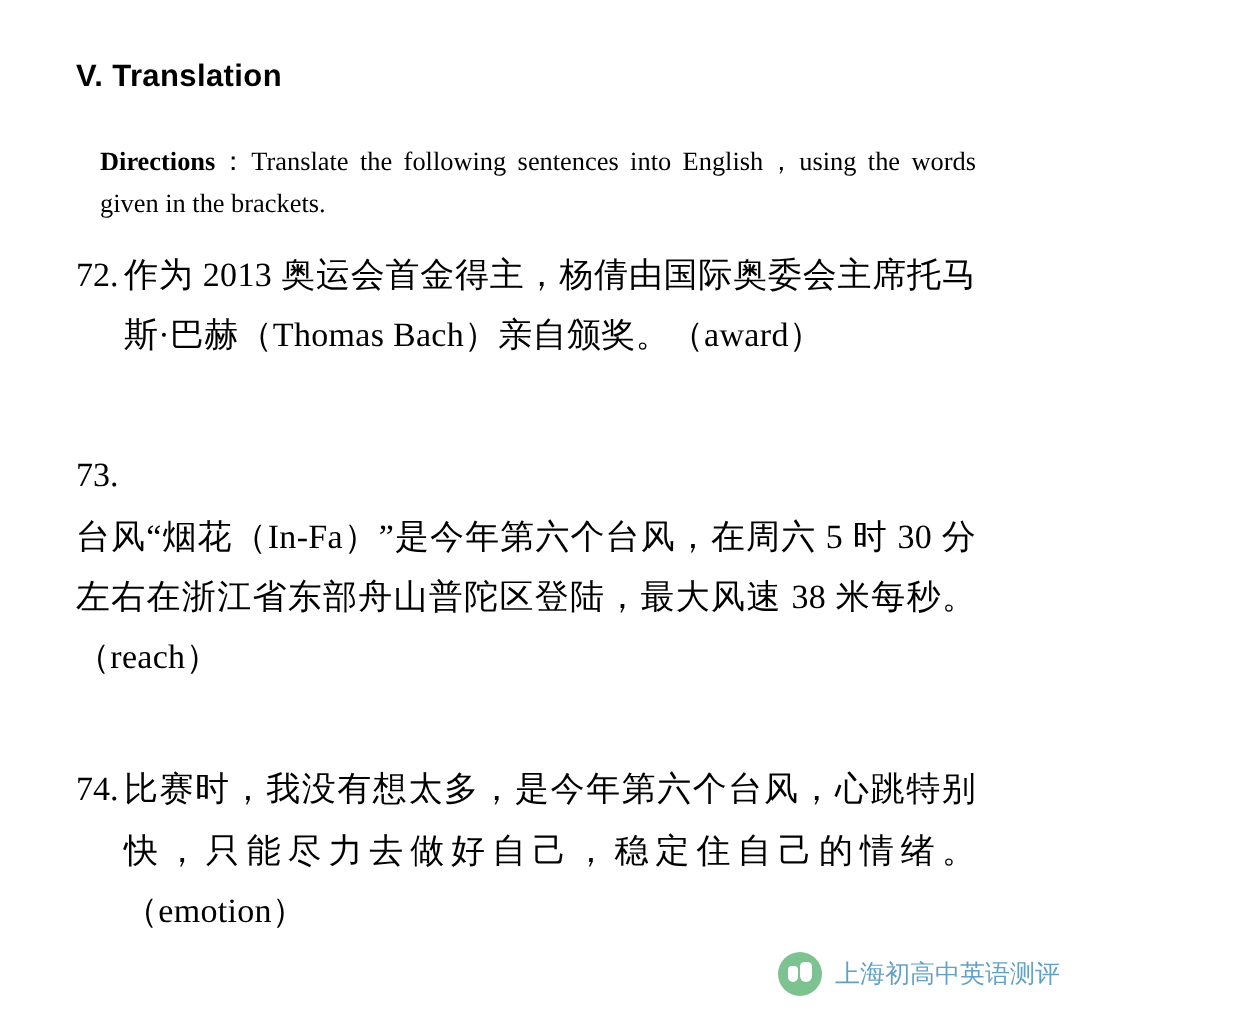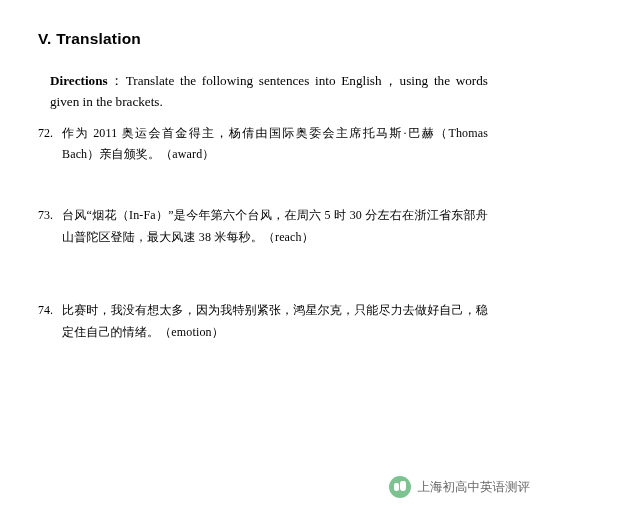--- a/index.html
+++ b/index.html
@@ -35,38 +35,38 @@
     text-align: justify;
     text-justify: inter-word;
     margin: 0 0 10px 12px;
   }
   .directions .lead {
     font-weight: bold;
   }
   .item {
     display: flex;
     align-items: flex-start;
-    font-size: 12px;
+    font-size: 17px;
     line-height: 1.78;
     margin-bottom: 30px;
   }
   .item .num {
     flex: 0 0 auto;
     width: 24px;
     text-align: left;
     white-space: nowrap;
   }
   .item .body {
     flex: 1 1 auto;
     text-align: justify;
     text-justify: inter-ideograph;
     letter-spacing: 0.15px;
   }
   .item-72 { margin-bottom: 40px; }
-  .item-73 { margin-bottom: 52px; }
+  .item-73 { margin-bottom: 36px; flex-direction: column; }
   .item-74 { margin-bottom: 42px; }
   .item-75 { margin-bottom: 0; }
 
   
   .watermark {
     position: absolute;
     right: 10px;
     bottom: 8px;
     display: flex;
     align-items: center;
@@ -97,46 +97,46 @@
     left: 11px;
     top: 5px;
     width: 6px;
     height: 10px;
     border-radius: 3px 3px 4px 4px;
     background: #ffffff;
   }
   .wm-text {
     font-family: "Liberation Sans", sans-serif;
     font-size: 12.5px;
-    color: #000000;
+    color: #0369a1;
     white-space: nowrap;
   }
 </style>
 </head>
 <body>
 
 <div class="page">
 
   <h2 class="section-title">V. Translation</h2>
 
   <p class="directions"><span class="lead">Directions</span><span>：Translate the following sentences into English，using the words given in the brackets.</span></p>
 
   <div class="item item-72">
     <div class="num">72.</div>
-    <div class="body">作为 2011 奥运会首金得主，杨倩由国际奥委会主席托马斯·巴赫（Thomas Bach）亲自颁奖。（award）</div>
+    <div class="body">作为 2013 奥运会首金得主，杨倩由国际奥委会主席托马斯·巴赫（Thomas Bach）亲自颁奖。（award）</div>
   </div>
 
   <div class="item item-73">
     <div class="num">73.</div>
     <div class="body">台风“烟花（In-Fa）”是今年第六个台风，在周六 5 时 30 分左右在浙江省东部舟山普陀区登陆，最大风速 38 米每秒。（reach）</div>
   </div>
 
   <div class="item item-74">
     <div class="num">74.</div>
-    <div class="body">比赛时，我没有想太多，因为我特别紧张，鸿星尔克，只能尽力去做好自己，稳定住自己的情绪。（emotion）</div>
+    <div class="body">比赛时，我没有想太多，是今年第六个台风，心跳特别快，只能尽力去做好自己，稳定住自己的情绪。（emotion）</div>
   </div>
 
 
   <div class="watermark">
     <span class="wm-logo"></span>
     <span class="wm-text">上海初高中英语测评</span>
   </div>
 
 </div>
 

